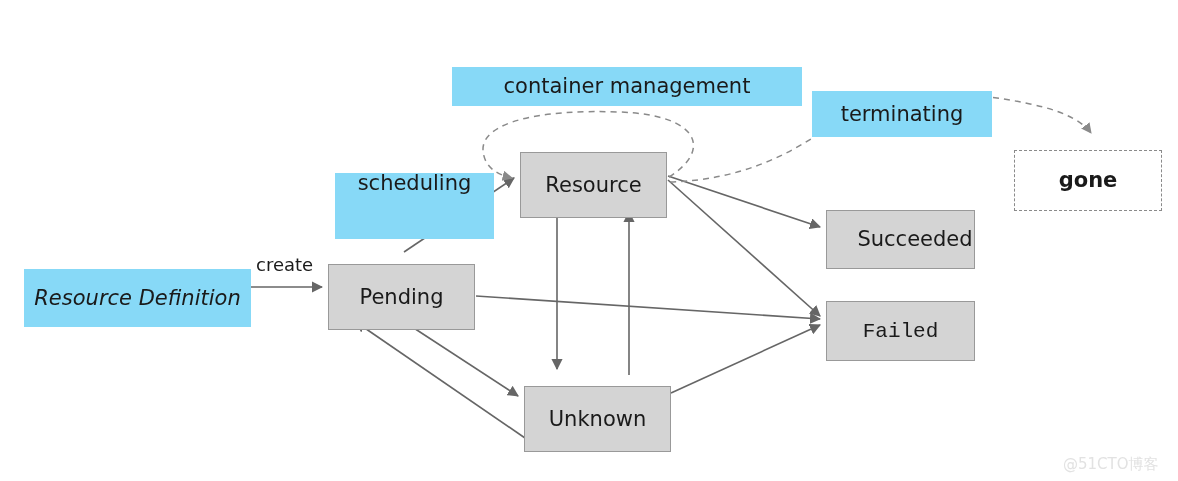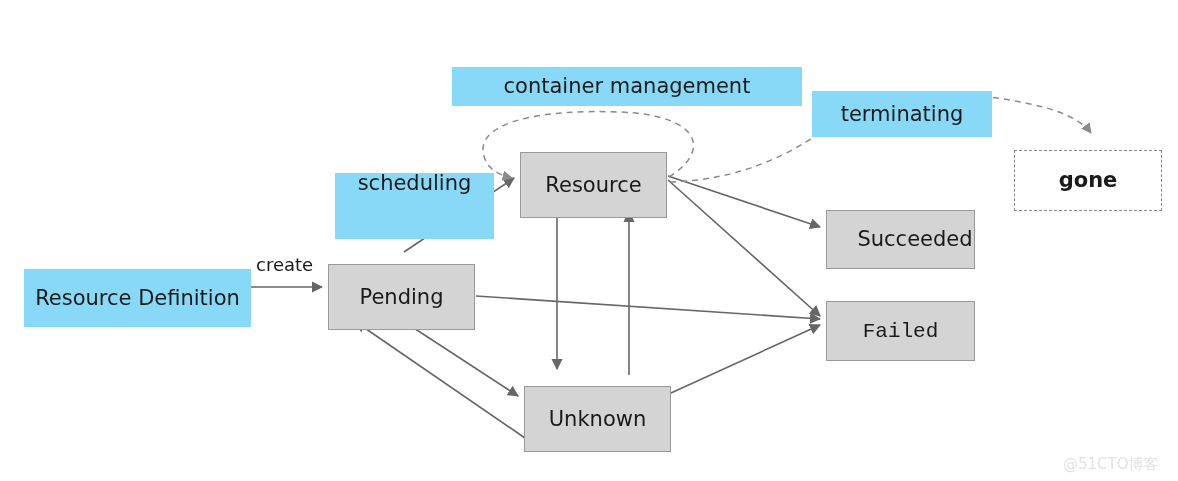--- a/index.html
+++ b/index.html
@@ -100,21 +100,21 @@
 
     <path d="M 668 180 L 820 316" fill="none" stroke="#666666" stroke-width="1.6" marker-end="url(#arrow)"></path>
 
     <path d="M 671 393 L 820 325" fill="none" stroke="#666666" stroke-width="1.6" marker-end="url(#arrow)"></path>
 
     <path d="M 669 177 C 712 150 700 115 620 112 C 540 109 482 122 483 150 C 484 166 495 174 512 178" fill="none" stroke="#8a8a8a" stroke-width="1.5" stroke-dasharray="6,5" marker-end="url(#arrow-d)"></path>
 
     <path d="M 670 182 C 740 180 790 155 830 126 C 880 92 960 88 1030 104 C 1070 112 1085 125 1091 133" fill="none" stroke="#8a8a8a" stroke-width="1.5" stroke-dasharray="6,5" marker-end="url(#arrow-d)"></path>
   </svg>
 
-  <div class="node node-blue" style="left:24px; top:258px; width:227px; height:58px;">
+  <div class="node node-blue" style="left:24px; top:258px; width:227px; height:58px;font-style:italic;">
     <span>Resource Definition</span>
   </div>
 
   <div class="node node-gray" style="left:328px; top:253px; width:147px; height:66px;">
     <span>Pending</span>
   </div>
 
   <div class="node node-gray" style="left:520px; top:141px; width:147px; height:66px;">
     <span>Resource</span>
   </div>

